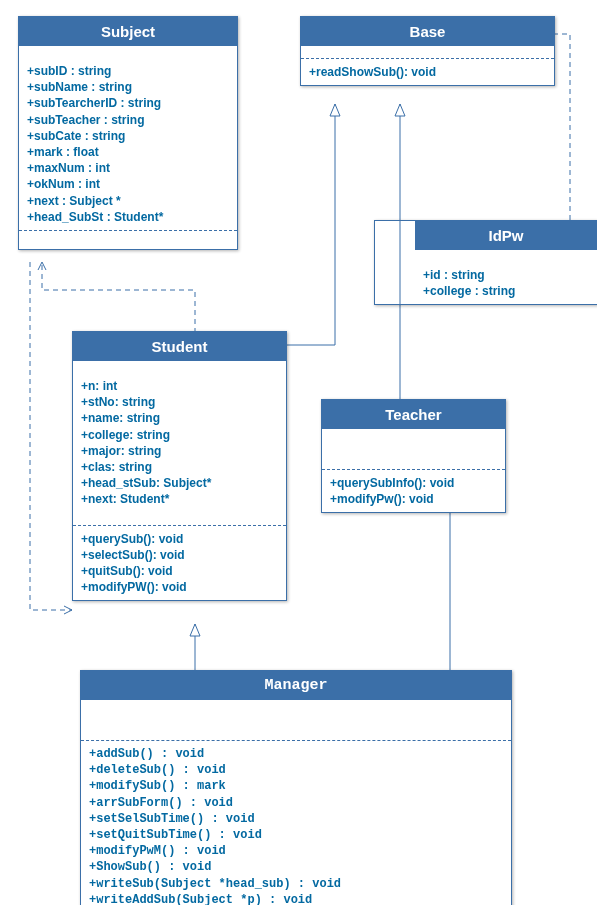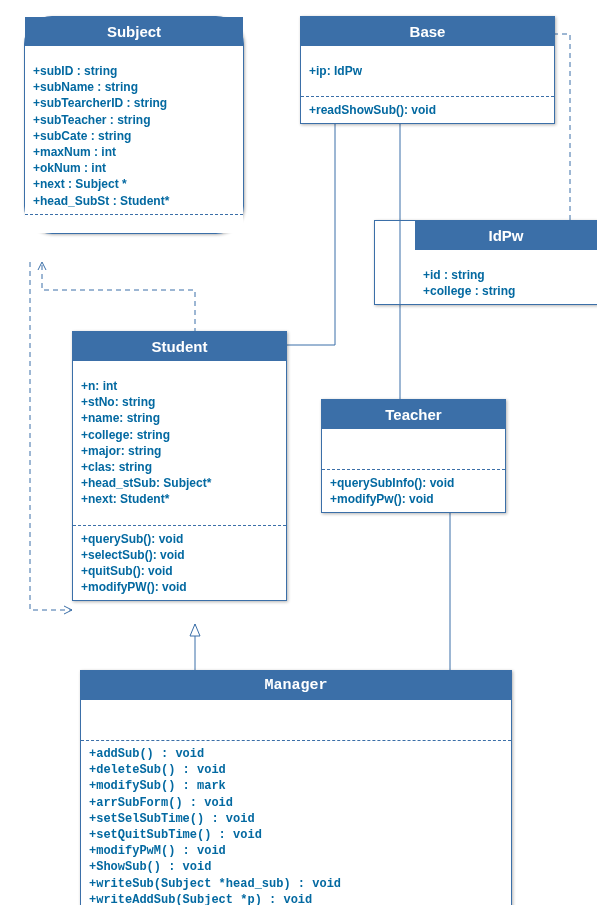--- a/index.html
+++ b/index.html
@@ -32,41 +32,39 @@
 
   <path d="M285,345 L335,345 L335,104" fill="none" stroke="#3b6fa8" stroke-width="1" marker-end="url(#inherit)"></path>
 
   <path d="M400,399 L400,104" fill="none" stroke="#3b6fa8" stroke-width="1" marker-end="url(#inherit)"></path>
 
   <path d="M195,670 L195,624" fill="none" stroke="#3b6fa8" stroke-width="1" marker-end="url(#inherit)"></path>
 
   <path d="M450,670 L450,497" fill="none" stroke="#3b6fa8" stroke-width="1" marker-end="url(#inherit)"></path>
 </svg>
 
-<div class="class-box" style="left:24px; top:16px; width:218px;border-radius:28px;">
+<div class="class-box" style="left:18px; top:16px; width:218px;">
   <div class="class-title">Subject</div>
   <div class="class-section first">
     <div class="attr">+subID : string</div>
     <div class="attr">+subName : string</div>
     <div class="attr">+subTearcherID : string</div>
     <div class="attr">+subTeacher : string</div>
     <div class="attr">+subCate : string</div>
+    <div class="attr">+mark : float</div>
     <div class="attr">+maxNum : int</div>
     <div class="attr">+okNum : int</div>
     <div class="attr">+next : Subject *</div>
     <div class="attr">+head_SubSt : Student*</div>
   </div>
   <div class="empty-section"></div>
 </div>
 
 <div class="class-box" style="left:300px; top:16px; width:253px;">
   <div class="class-title">Base</div>
-  <div class="class-section first">
-    <div class="attr">+ip: IdPw</div>
-  </div>
   <div class="class-section">
     <div class="attr">+readShowSub(): void</div>
   </div>
 </div>
 
 <div class="class-box" style="left:374px; top:220px; width:182px;padding-left:40px;">
   <div class="class-title">IdPw</div>
   <div class="class-section first">
     <div class="attr">+id : string</div>
     <div class="attr">+college : string</div>

